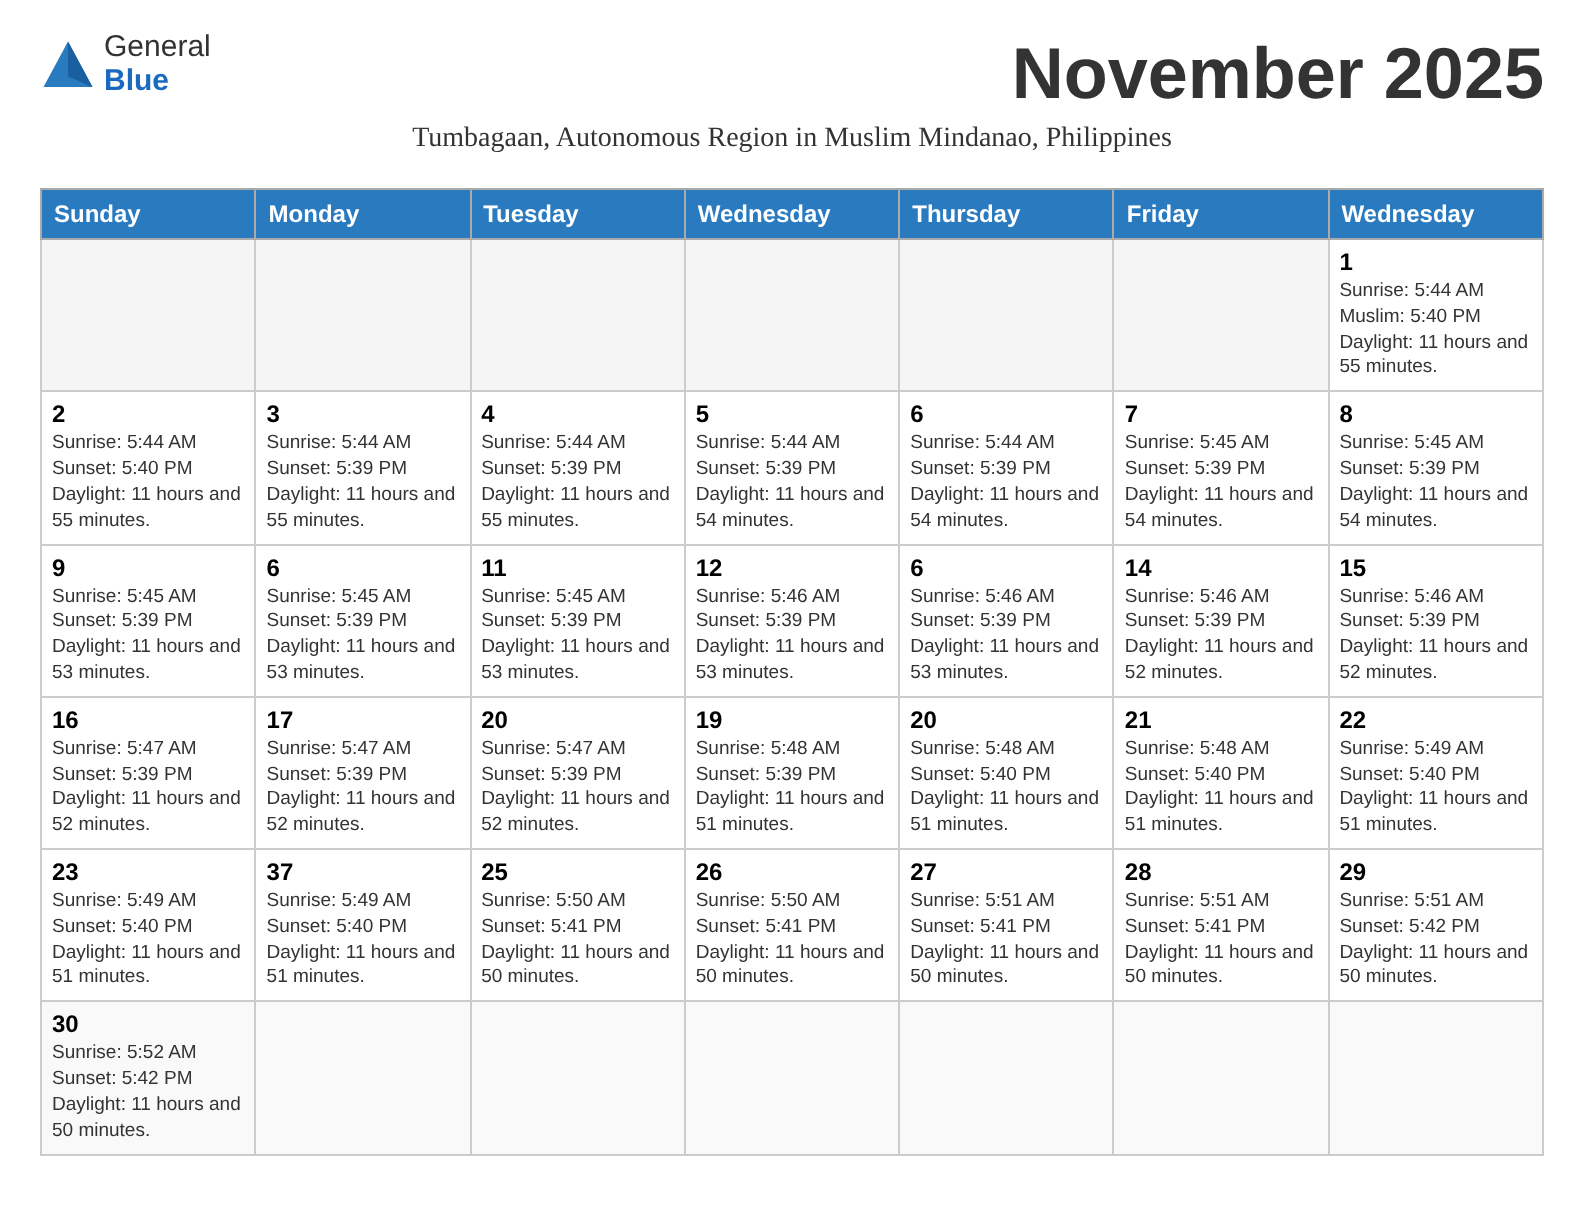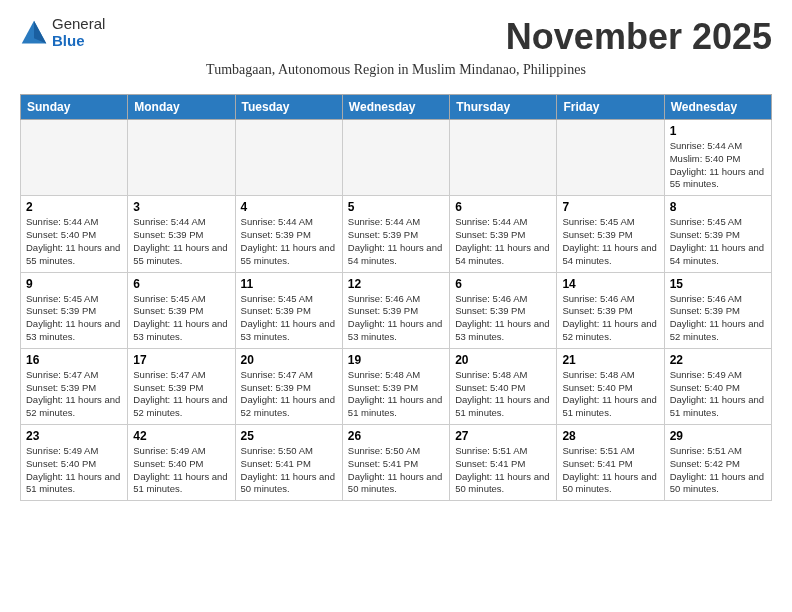--- a/index.html
+++ b/index.html
@@ -226,21 +226,21 @@
         <div class="day-info">Sunrise: 5:49 AM<br>Sunset: 5:40 PM<br>Daylight: 11 hours and 51 minutes.</div>
       </td>
     </tr>
 
     <tr>
       <td>
         <span class="day-number">23</span>
         <div class="day-info">Sunrise: 5:49 AM<br>Sunset: 5:40 PM<br>Daylight: 11 hours and 51 minutes.</div>
       </td>
       <td>
-        <span class="day-number">42</span>
+        <span class="day-number">37</span>
         <div class="day-info">Sunrise: 5:49 AM<br>Sunset: 5:40 PM<br>Daylight: 11 hours and 51 minutes.</div>
       </td>
       <td>
         <span class="day-number">25</span>
         <div class="day-info">Sunrise: 5:50 AM<br>Sunset: 5:41 PM<br>Daylight: 11 hours and 50 minutes.</div>
       </td>
       <td>
         <span class="day-number">26</span>
         <div class="day-info">Sunrise: 5:50 AM<br>Sunset: 5:41 PM<br>Daylight: 11 hours and 50 minutes.</div>
       </td>
@@ -251,14 +251,26 @@
       <td>
         <span class="day-number">28</span>
         <div class="day-info">Sunrise: 5:51 AM<br>Sunset: 5:41 PM<br>Daylight: 11 hours and 50 minutes.</div>
       </td>
       <td>
         <span class="day-number">29</span>
         <div class="day-info">Sunrise: 5:51 AM<br>Sunset: 5:42 PM<br>Daylight: 11 hours and 50 minutes.</div>
       </td>
     </tr>
 
+    <tr class="last-row">
+      <td>
+        <span class="day-number">30</span>
+        <div class="day-info">Sunrise: 5:52 AM<br>Sunset: 5:42 PM<br>Daylight: 11 hours and 50 minutes.</div>
+      </td>
+      <td class="empty-cell"></td>
+      <td class="empty-cell"></td>
+      <td class="empty-cell"></td>
+      <td class="empty-cell"></td>
+      <td class="empty-cell"></td>
+      <td class="empty-cell"></td>
+    </tr>
   </tbody>
 </table>
 
 </body></html>

